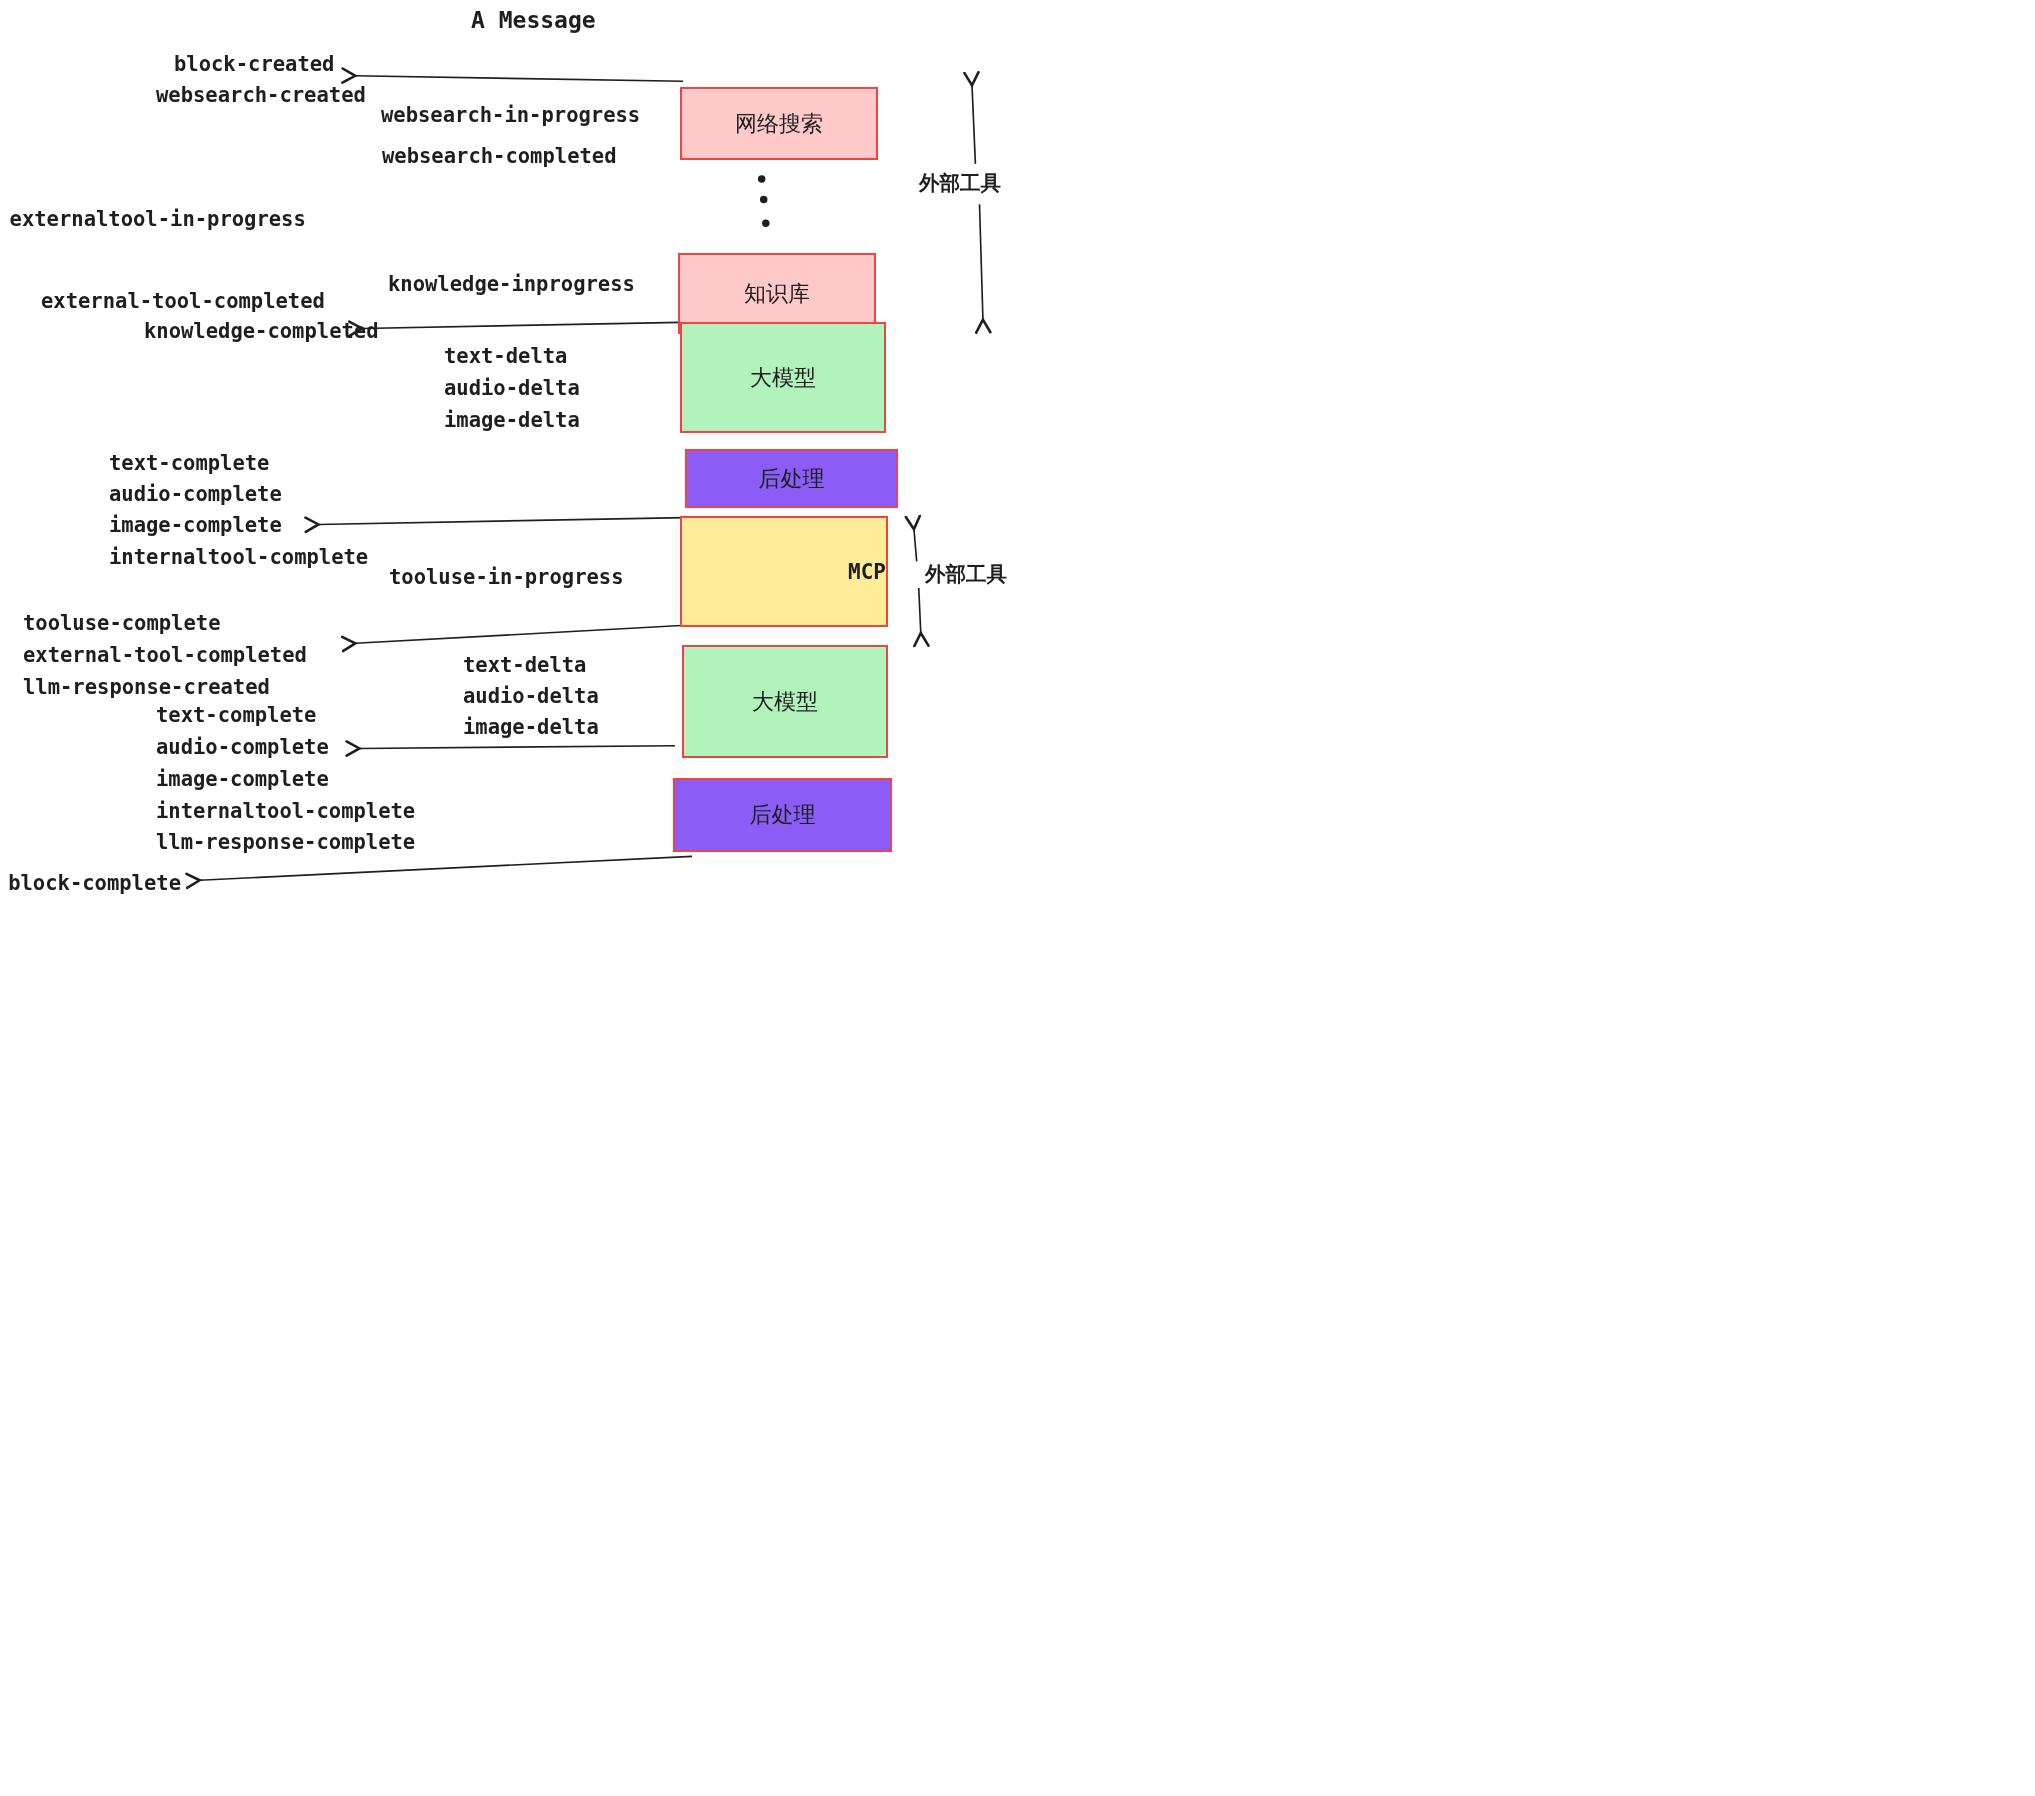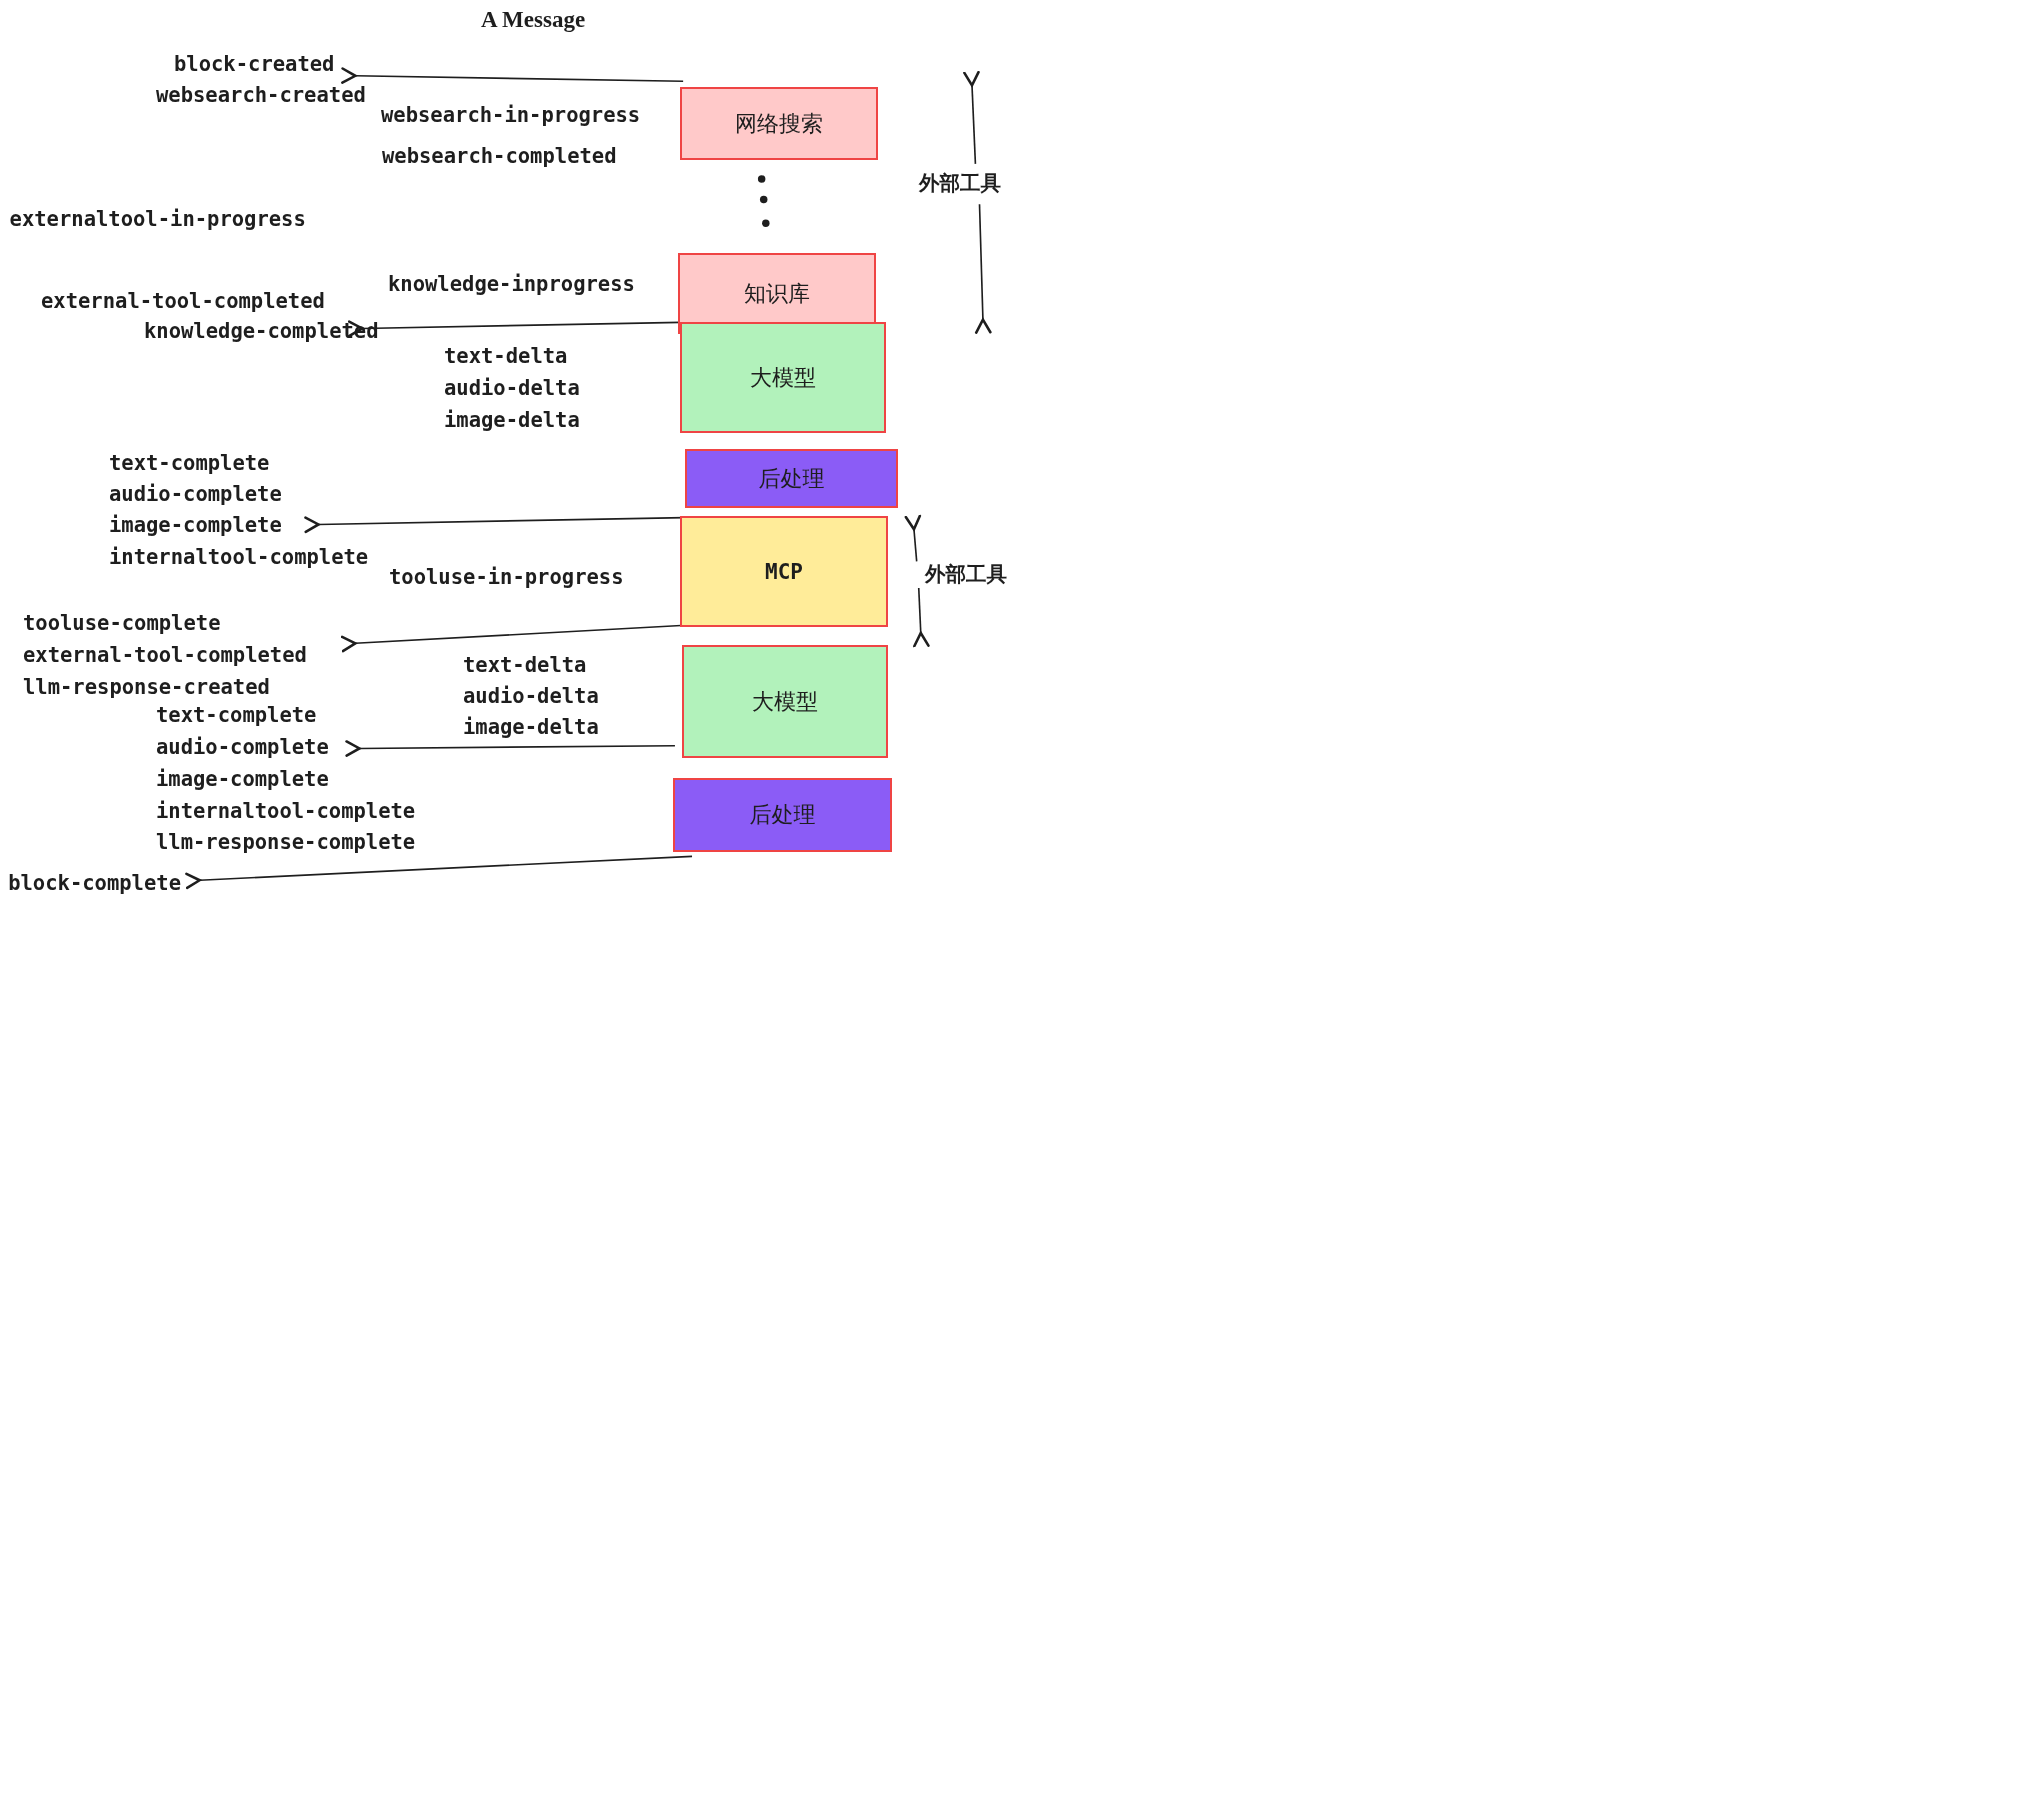--- a/index.html
+++ b/index.html
@@ -59,21 +59,21 @@
     <line x1="1434" y1="299" x2="1439" y2="468" stroke="#1e1e1e" stroke-width="2.4" marker-end="url(#ah)"></line>
 
     <line x1="1342" y1="822" x2="1338" y2="775" stroke="#1e1e1e" stroke-width="2.4" marker-end="url(#ah)"></line>
     <line x1="1345" y1="861" x2="1348" y2="927" stroke="#1e1e1e" stroke-width="2.4" marker-end="url(#ah)"></line>
 
     <circle cx="1115" cy="262" r="5.5" fill="#1e1e1e"></circle>
     <circle cx="1118" cy="292" r="5.5" fill="#1e1e1e"></circle>
     <circle cx="1121" cy="327" r="5.5" fill="#1e1e1e"></circle>
   </svg>
 
-  <div class="title" style="left:481px;top:6.8px;font-family:Liberation Serif, serif;">A Message</div>
+  <div class="title" style="left:471px;top:6.8px;">A Message</div>
 
   <div class="ev" style="left:156px;top:53px;margin-left:18px;">block-created</div>
   <div class="ev" style="left:156px;top:84px;">websearch-created</div>
   <div class="ev" style="left:381px;top:104px;text-align:right;">websearch-in-progress</div>
   <div class="ev" style="left:382px;top:145px;">websearch-completed</div>
   <div class="ev" style="left:9.6px;top:208px;">externaltool-in-progress</div>
   <div class="ev" style="left:388px;top:273px;">knowledge-inprogress</div>
   <div class="ev" style="left:41px;top:290px;">external-tool-completed</div>
   <div class="ev" style="left:96px;top:320px;margin-left:48px;">knowledge-completed</div>
 
@@ -113,21 +113,21 @@
   </div>
 
   <div class="box fill-green" style="left:680px;top:322px;width:206px;height:111px;">
     <span class="bl">大模型</span>
   </div>
 
   <div class="box fill-white" style="left:685px;top:449px;width:213px;height:59px;">
     <span class="bl">后处理</span>
   </div>
 
-  <div class="box fill-yellow" style="left:680px;top:516px;width:208px;height:111px;">
+  <div class="box fill-yellow" style="left:680px;top:516px;width:208px;height:111px;justify-content:flex-end;">
     <span class="bl mono">MCP</span>
   </div>
 
   <div class="box fill-green" style="left:682px;top:645px;width:206px;height:113px;">
     <span class="bl">大模型</span>
   </div>
 
   <div class="box fill-white" style="left:673px;top:778px;width:219px;height:74px;">
     <span class="bl">后处理</span>
   </div>

